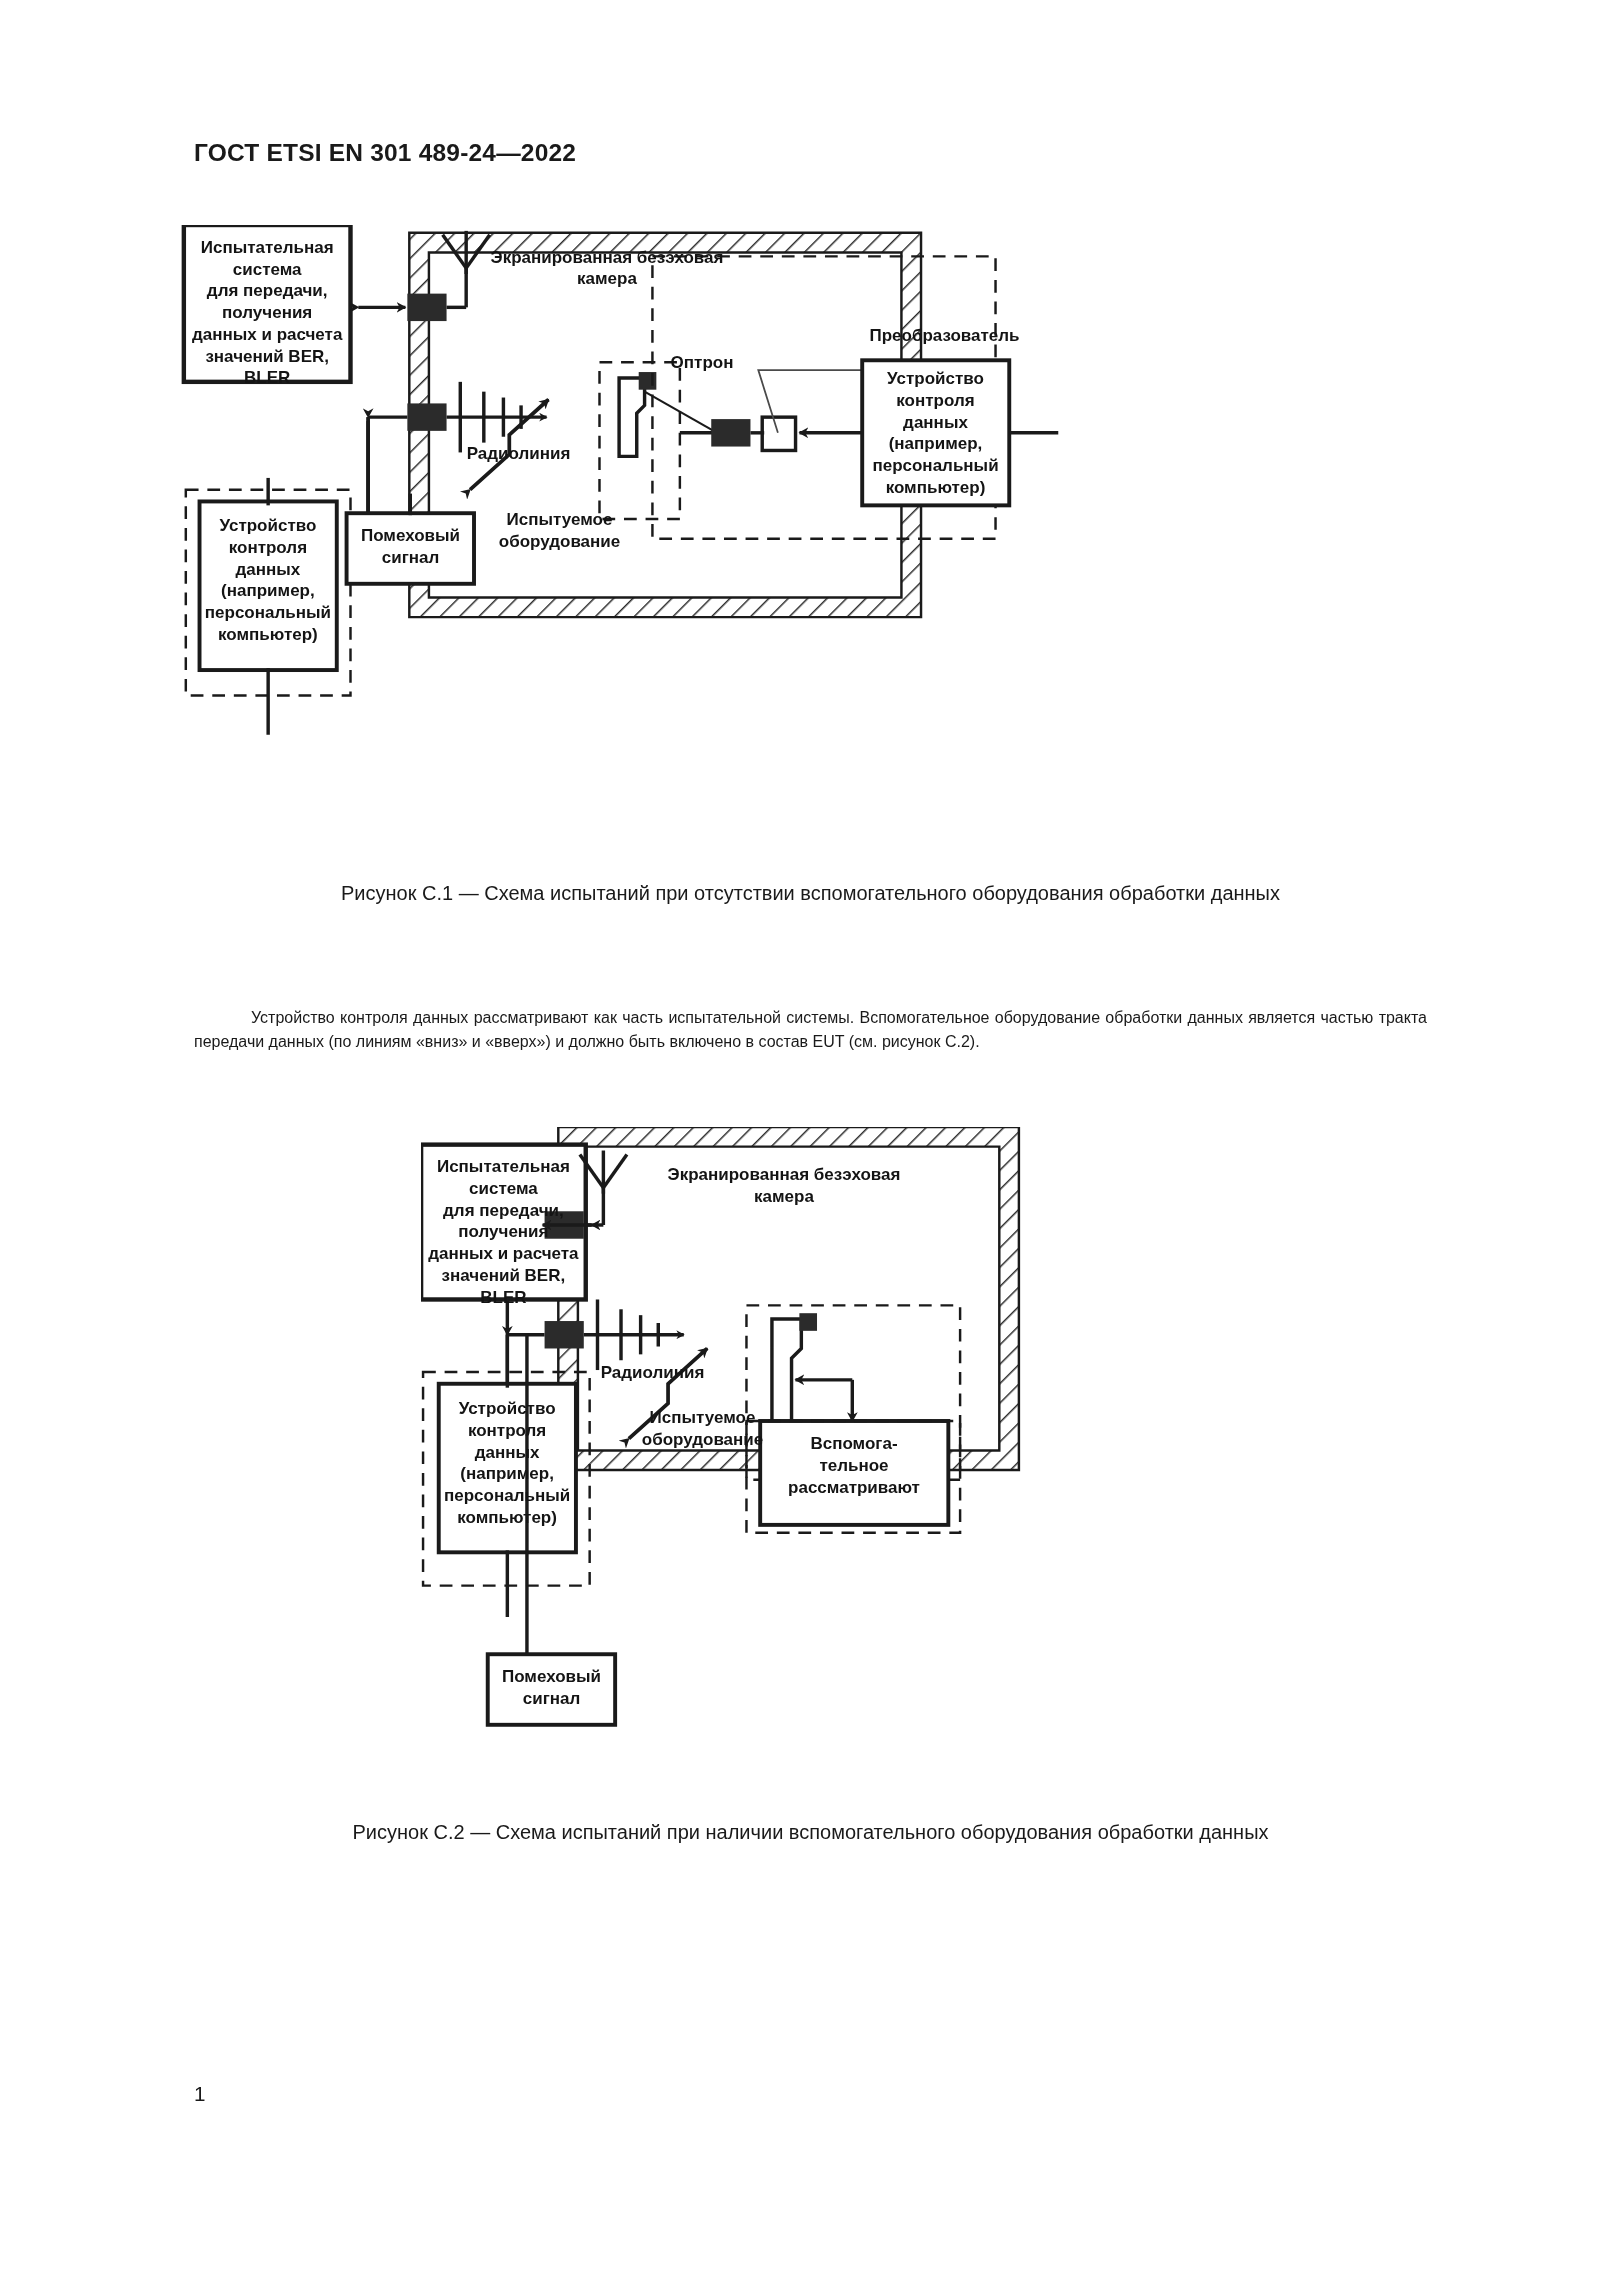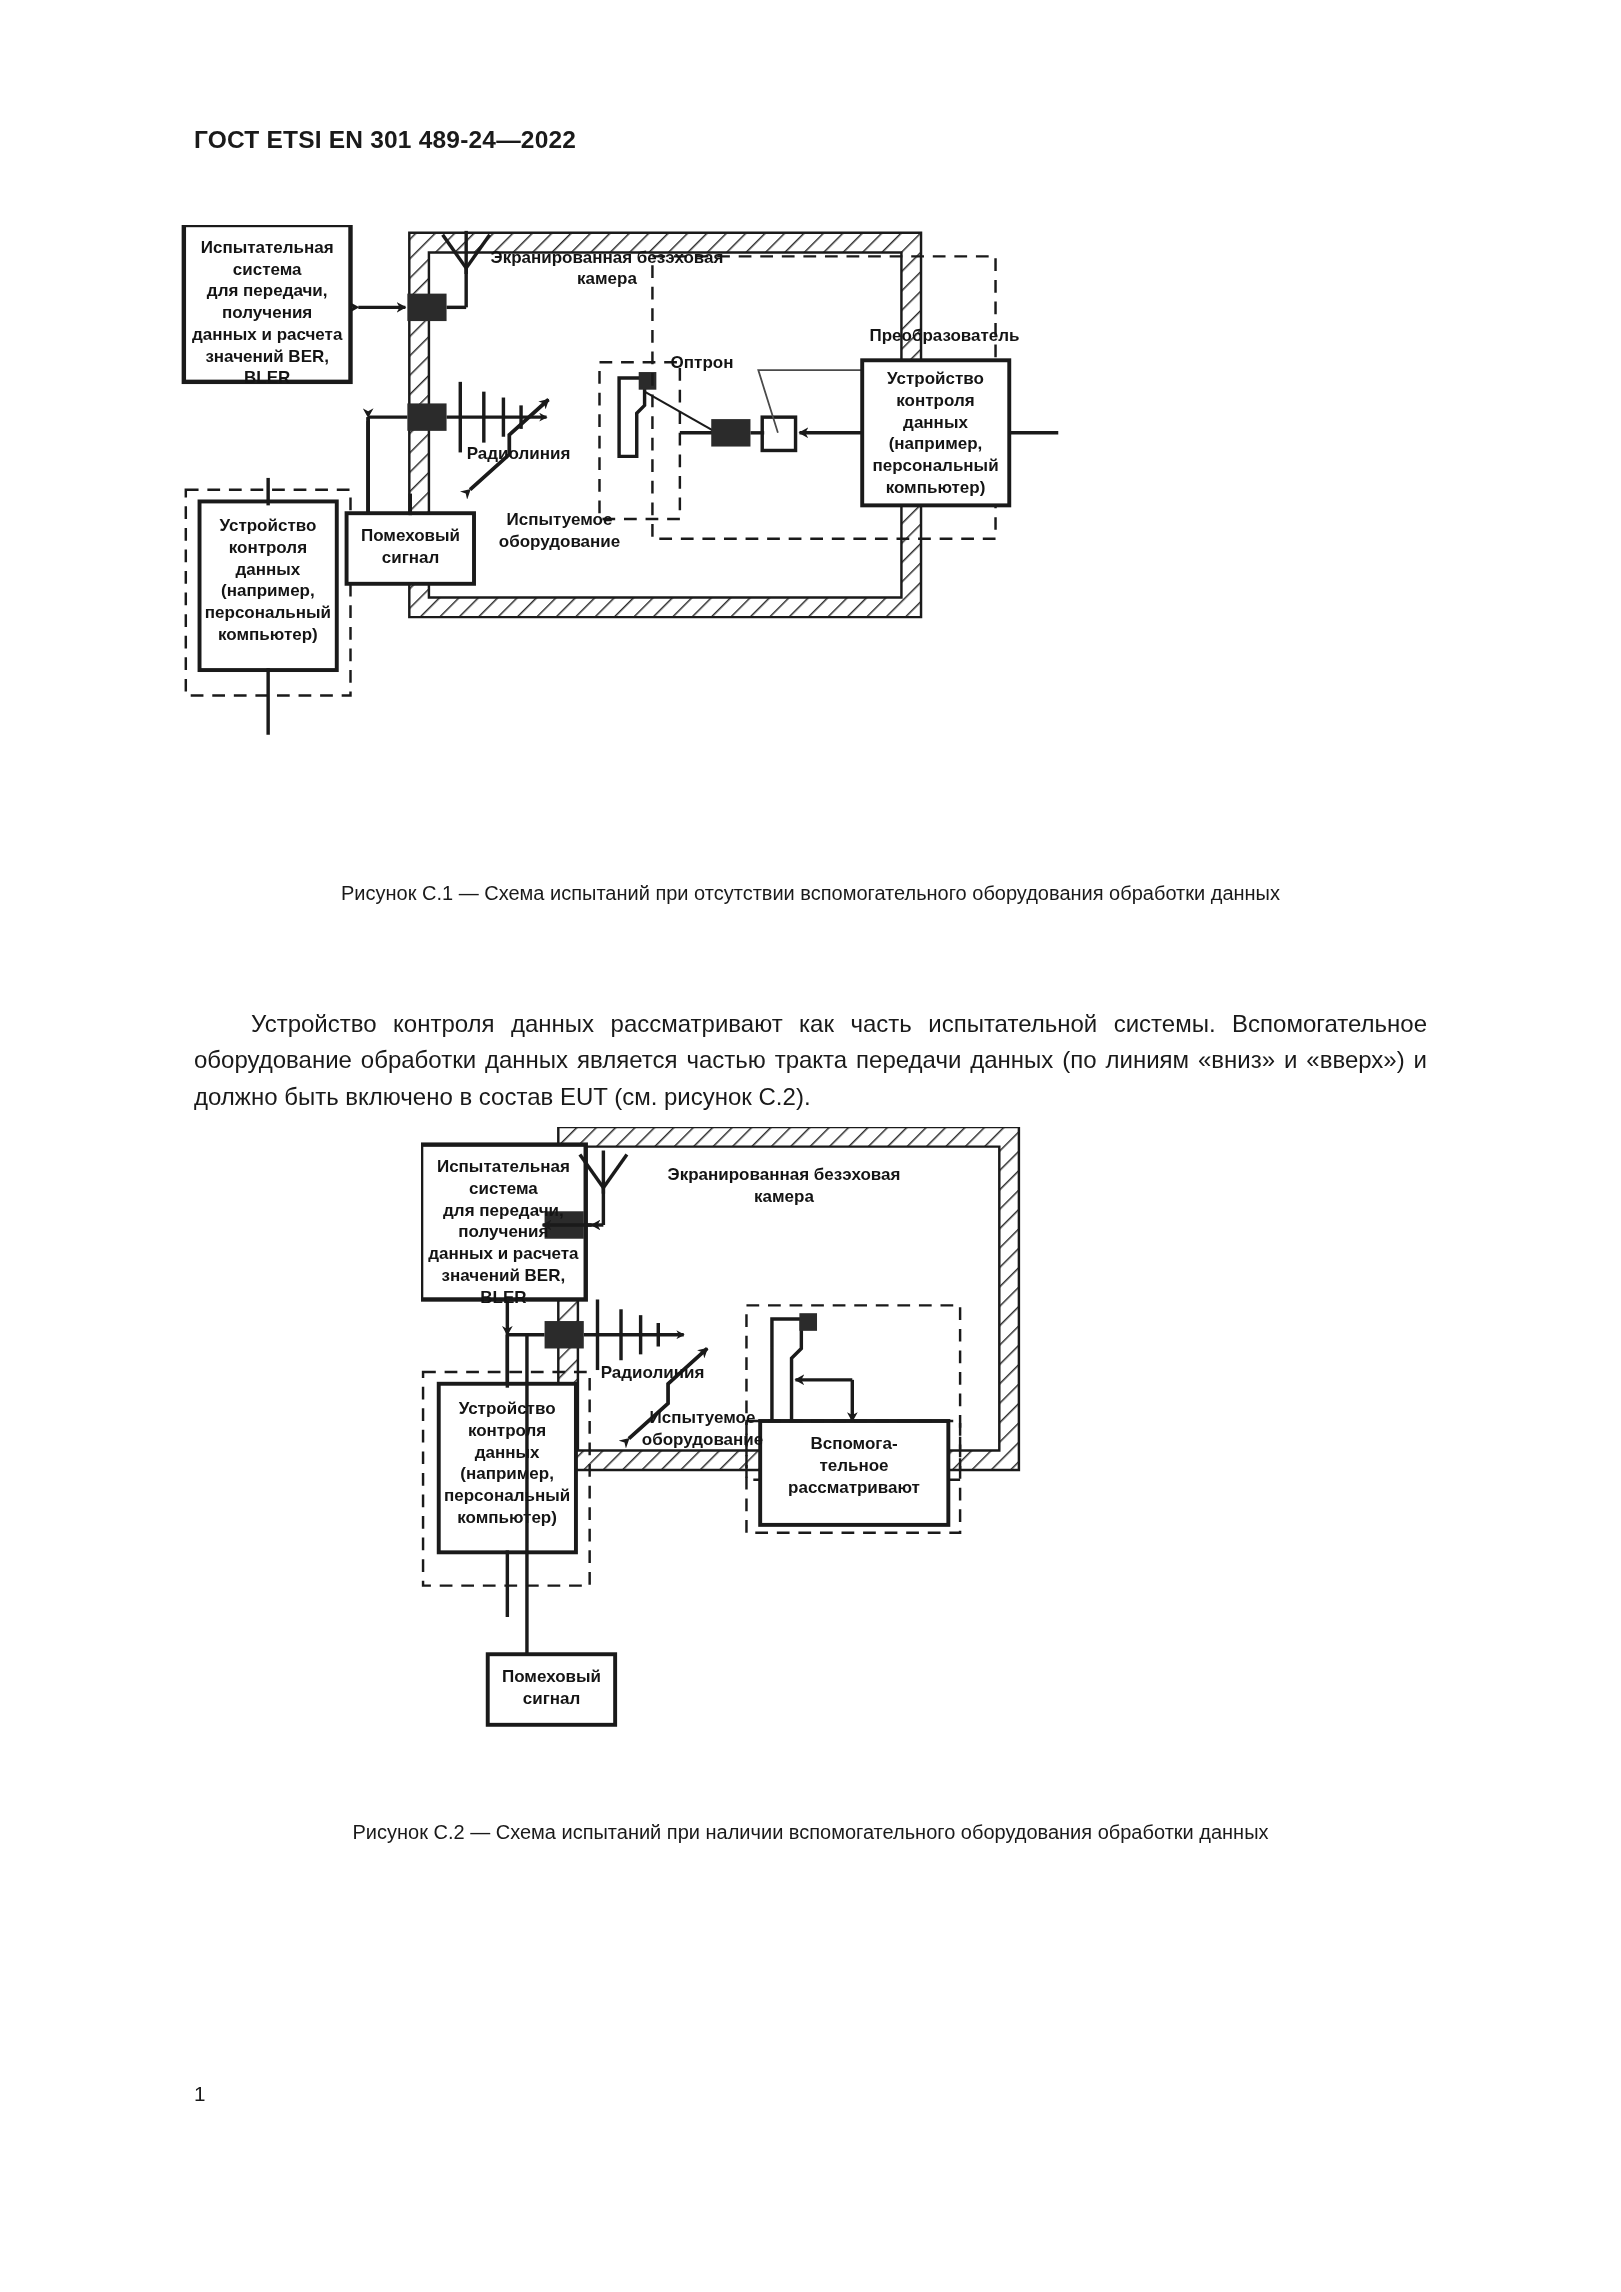--- a/index.html
+++ b/index.html
@@ -9,21 +9,21 @@
     background:#ffffff;
     font-family:"Liberation Sans", sans-serif;
     color:#1a1a1a;
     position:relative;
     overflow:hidden;
   }
   .page { position:absolute; inset:0; }
 
   
   .doc-header{
-    position:absolute; left:194px; top:126px;
+    position:absolute; left:194px; top:139px;
     font-size:24.5px; font-weight:bold; letter-spacing:0.2px;
     white-space:nowrap;
   }
 
   
   .diagram { position:absolute; }
   .diagram svg { display:block; }
 
   
   .dlabel{
@@ -36,21 +36,21 @@
     white-space:pre-line;
   }
 
   
   .sec-head{
     position:absolute; left:259px; top:965px;
     font-size:20.6px; font-weight:bold; white-space:nowrap;
   }
   .para{
     position:absolute; left:194px; top:1006px; width:1233px;
-    font-size:24px; line-height:1.52; text-align:justify;
+    font-size:16px; line-height:1.52; text-align:justify;
     text-indent:57px;
   }
 
   .fig-caption{
     position:absolute; width:100%; text-align:center;
     font-size:20px;
   }
   #cap1{ top:882px; }
   #cap2{ top:1821px; }
 

